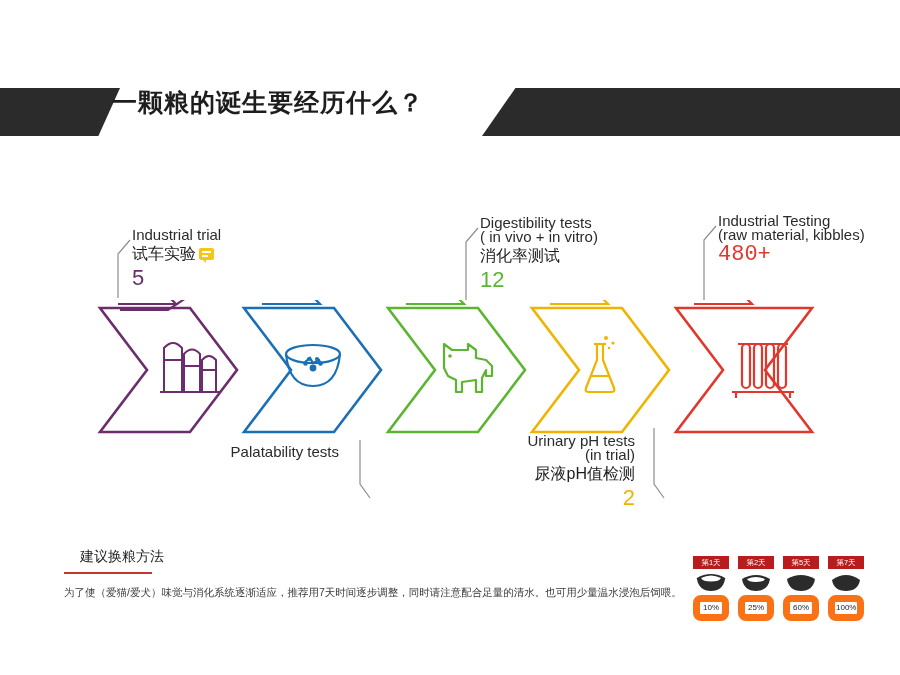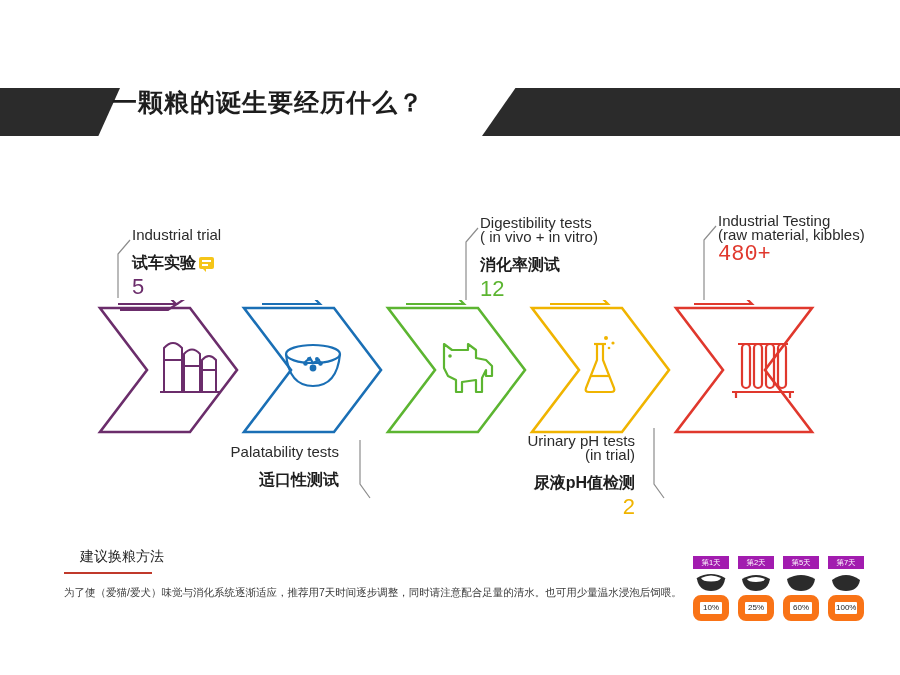--- a/index.html
+++ b/index.html
@@ -66,22 +66,21 @@
     font-size: 15px;
     color: #2b2b2b;
     line-height: 14px;
     white-space: nowrap;
   }
   .callout .zh {
     font-size: 16px;
     color: #1d1d1d;
     line-height: 22px;
     white-space: nowrap;
-    margin-top: 10px;
-    font-weight: bold;
+    margin-top: 1px;
   }
   .callout .num {
     font-size: 22px;
     line-height: 26px;
     font-weight: normal;
     white-space: nowrap;
   }
   .callout.below { text-align: right; }
 
   
@@ -148,21 +147,21 @@
     left: 693px;
     top: 556px;
     display: flex;
     gap: 9px;
   }
   .feed-col {
     width: 36px;
     text-align: center;
   }
   .feed-day {
-    background: #a21caf;
+    background: #b91c1c;
     color: #fff;
     font-size: 7.5px;
     line-height: 11px;
     padding: 1px 0;
     letter-spacing: 0;
   }
   .feed-bowl {
     height: 22px;
     margin-top: 2px;
   }
@@ -273,21 +272,20 @@
     <span>试车实验</span><span class="badge-chat"><i></i><i></i></span>
   </div>
   <div class="num" style="color:#6b2d6b;">5</div>
 </div>
 <svg style="position:absolute;left:104px;top:238px;" width="30" height="62">
   <path d="M26,2 L14,16 L14,60" fill="none" stroke="#8d8d8d" stroke-width="1.2" stroke-dasharray="0"></path>
 </svg>
 
 <div class="callout below" style="left:214px; top:445px; width:125px;">
   <div class="en">Palatability tests</div>
-  <div class="zh">适口性测试</div>
 </div>
 <svg style="position:absolute;left:336px;top:440px;" width="36" height="66">
   <path d="M24,0 L24,44 L34,58" fill="none" stroke="#8d8d8d" stroke-width="1.2"></path>
 </svg>
 
 <div class="callout" style="left:480px; top:216px;">
   <div class="en">Digestibility tests</div>
   <div class="en">( in vivo + in vitro)</div>
   <div class="zh">消化率测试</div>
   <div class="num" style="color:#5cb531;">12</div>

